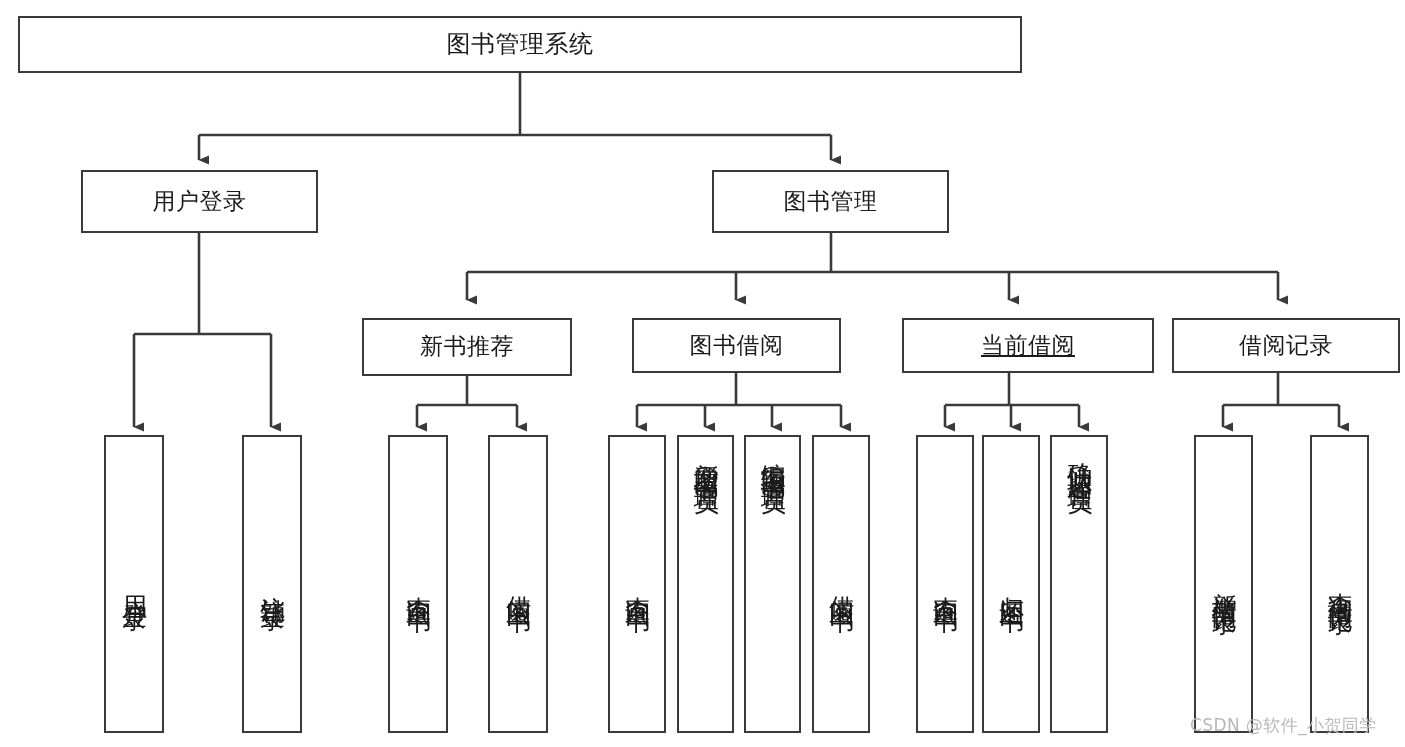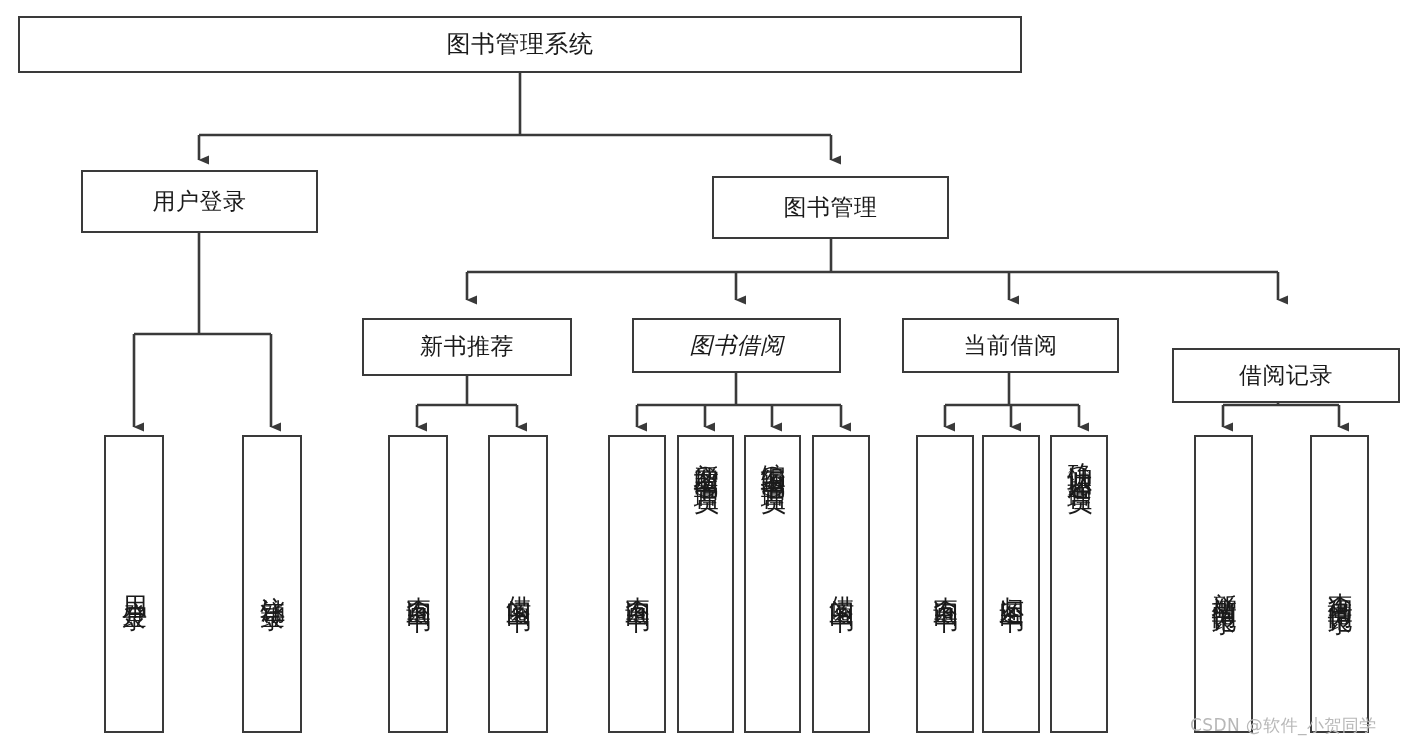--- a/index.html
+++ b/index.html
@@ -132,34 +132,34 @@
     </g>
   </svg>
 
   <div class="node horiz root" style="left:18px; top:16px; width:1004px; height:57px;">
     <span class="node-label">图书管理系统</span>
   </div>
 
   <div class="node horiz" style="left:81px; top:170px; width:237px; height:63px;">
     <span class="node-label">用户登录</span>
   </div>
-  <div class="node horiz" style="left:712px; top:176px; width:237px; height:63px;">
+  <div class="node horiz" style="left:712px; top:170px; width:237px; height:63px;">
     <span class="node-label">图书管理</span>
   </div>
 
   <div class="node horiz" style="left:362px; top:318px; width:210px; height:58px;">
     <span class="node-label">新书推荐</span>
   </div>
-  <div class="node horiz" style="left:632px; top:318px; width:209px; height:55px;font-style:italic;">
+  <div class="node horiz" style="left:632px; top:318px; width:209px; height:55px;">
     <span class="node-label">图书借阅</span>
   </div>
-  <div class="node horiz" style="left:902px; top:318px; width:217px; height:55px;">
+  <div class="node horiz" style="left:902px; top:318px; width:252px; height:55px;text-decoration:underline;">
     <span class="node-label">当前借阅</span>
   </div>
-  <div class="node horiz" style="left:1172px; top:318px; width:228px; height:55px;margin-top:30px;">
+  <div class="node horiz" style="left:1172px; top:318px; width:228px; height:55px;">
     <span class="node-label">借阅记录</span>
   </div>
 
   <div class="node vert centered" style="left:104px; top:435px; width:60px; height:298px;">
     <span class="node-label">用户登录</span>
   </div>
   <div class="node vert centered" style="left:242px; top:435px; width:60px; height:298px;">
     <span class="node-label">注销登录</span>
   </div>
 

